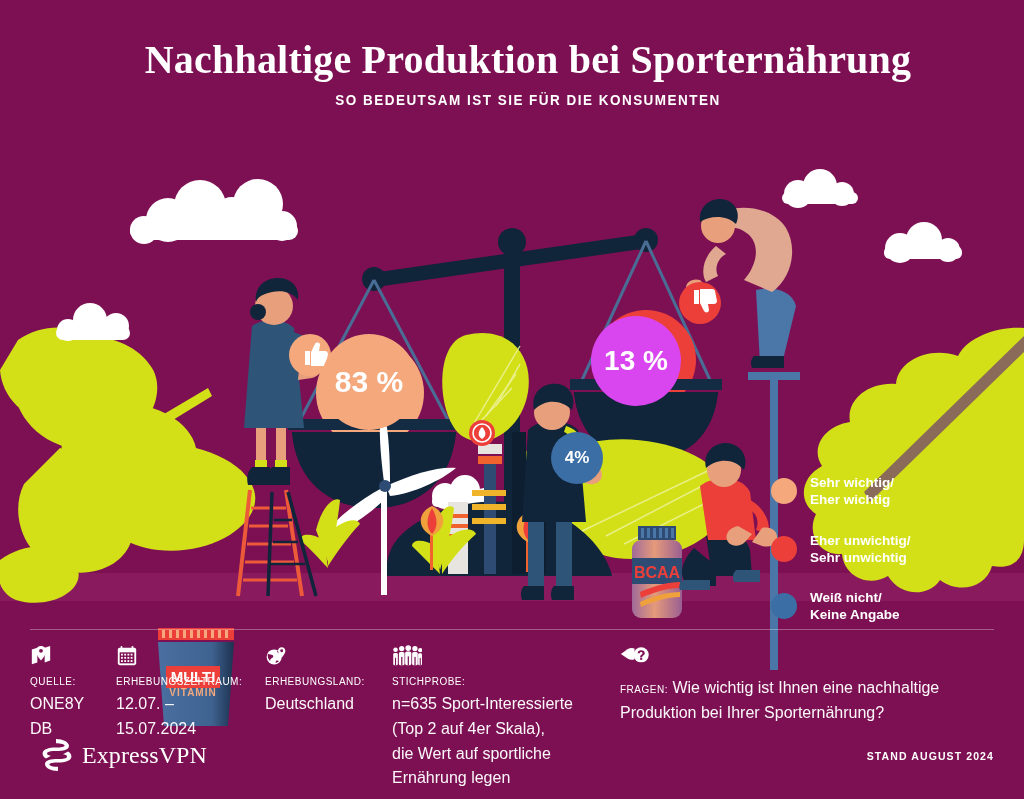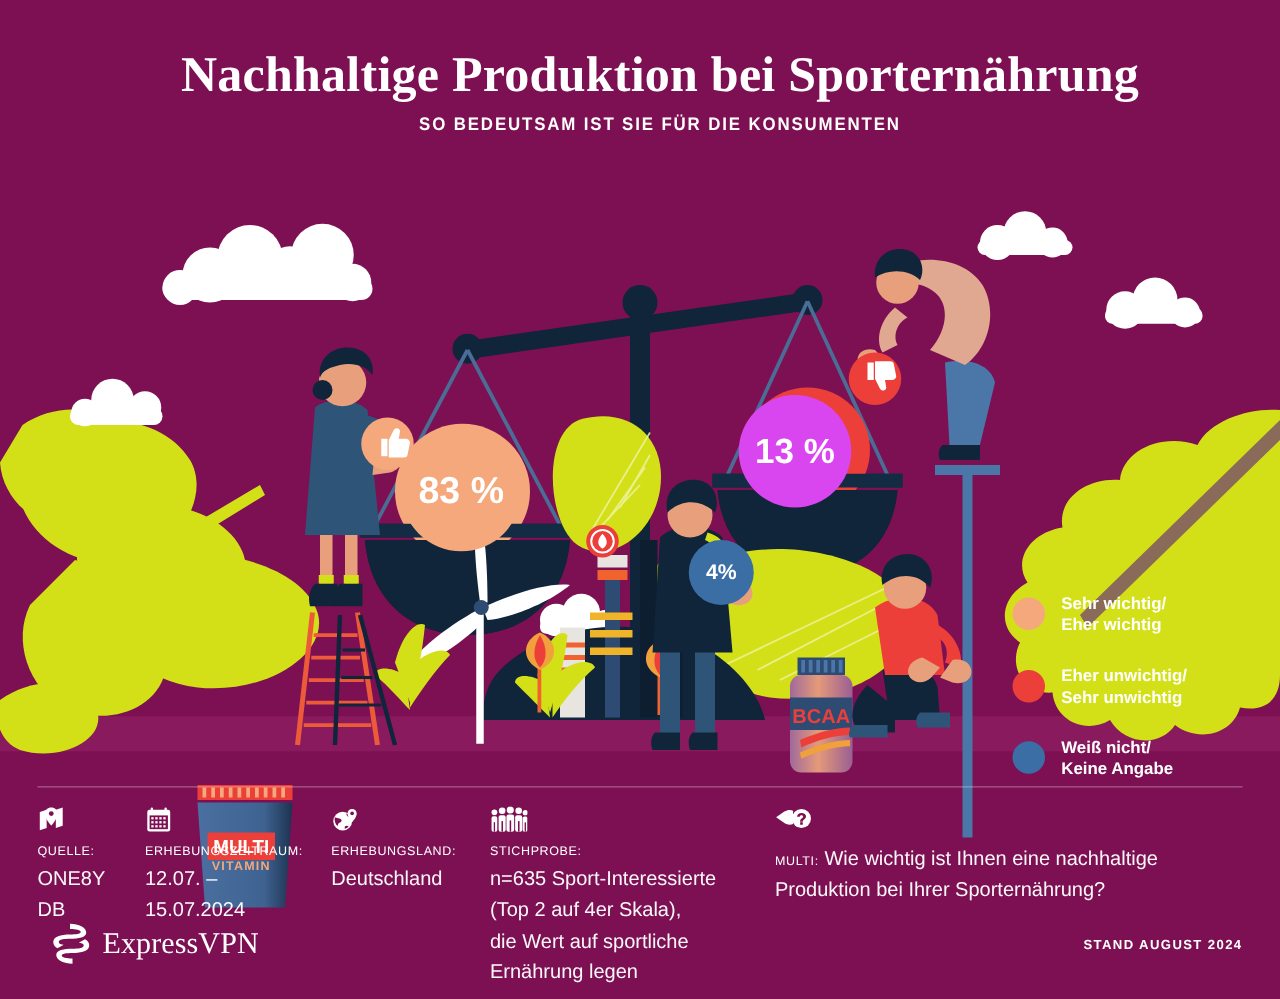--- a/index.html
+++ b/index.html
@@ -18,21 +18,21 @@
     color:#ffffff;font-size:40px;font-weight:700;
     letter-spacing:.2px;margin:0;padding-top:38px;line-height:1.1;
   }
   .subtitle{
     color:#ffffff;font-size:14.5px;font-weight:700;
     letter-spacing:1.6px;margin:10px 0 0 0;
     transform:scaleX(.93);transform-origin:center;
   }
 
   
-  .legend{position:absolute;left:810px;top:474px;width:200px;}
+  .legend{position:absolute;left:771px;top:474px;width:200px;}
   .legend-row{display:flex;align-items:center;margin-bottom:23px;}
   .legend-dot{width:26px;height:26px;border-radius:50%;flex:0 0 26px;margin-right:13px;}
   .legend-label{color:#fff;font-size:13.5px;font-weight:700;line-height:1.28;white-space:pre-line;}
 
   
   .rule{position:absolute;left:30px;top:629px;width:964px;height:1px;background:#a3淡;}
   .rule{background:rgba(255,255,255,.32);}
   .meta{position:absolute;top:645px;left:0;width:1024px;height:90px;}
   .meta-item{position:absolute;color:#fff;}
   .meta-ico{height:22px;margin-bottom:9px;display:block;}
@@ -44,21 +44,21 @@
   
   .brand{position:absolute;left:42px;top:738px;display:flex;align-items:center;}
   .brand-name{font-family:"Liberation Serif", serif;color:#fff;font-size:24px;margin-left:10px;letter-spacing:.1px;}
   .stand{position:absolute;right:30px;top:750px;color:#fff;font-size:10.5px;font-weight:700;letter-spacing:1.1px;}
 
   
   .pct{
     position:absolute;color:#fff;font-weight:700;text-align:center;
     display:flex;align-items:center;justify-content:center;border-radius:50%;
   }
-  .pct83{left:321px;top:345px;width:96px;height:96px;background:#f4a87c;font-size:30px;}
+  .pct83{left:321px;top:334px;width:96px;height:96px;background:#f4a87c;font-size:30px;}
   .pct13{left:591px;top:316px;width:90px;height:90px;background:#d946ef;font-size:28px;}
   .pct4{left:551px;top:432px;width:52px;height:52px;background:#3a6ea5;font-size:17px;}
 </style>
 </head>
 <body>
 
 <div class="stage">
 
   <div class="header">
     <h1 class="title">Nachhaltige Produktion bei Sporternährung</h1>
@@ -509,21 +509,21 @@
     </div>
 
     <div class="meta-item meta-inline" style="left:620px;width:330px;">
       <svg class="meta-ico" viewBox="0 0 34 22" width="30" height="21" fill="#fff">
         <path d="M1 8.6 L8.5 3.4 C11 1.8 14 1.4 16.4 2.6 l0 12 C14 15.8 11 15.4 8.5 13.8 Z"></path>
         <circle cx="24" cy="9.6" r="8.6"></circle>
         <path d="M19 17 l2.6 -3.6 l4 2.4 Z"></path>
         <path d="M24 4.6 c-2.3 0 -3.9 1.4 -4 3.4 h2.4 c0.1 -0.9 0.7 -1.4 1.6 -1.4 c0.9 0 1.5 0.5 1.5 1.3 c0 0.7 -0.4 1.1 -1.3 1.7 c-1 0.7 -1.4 1.4 -1.4 2.5 v0.4 h2.4 v-0.3 c0 -0.7 0.3 -1.1 1.2 -1.7 c1.1 -0.7 1.7 -1.5 1.7 -2.8 c0 -1.8 -1.6 -3.1 -4.1 -3.1 z" fill="#7d1053"></path>
         <rect x="22.8" y="13" width="2.4" height="2.3" fill="#7d1053"></rect>
       </svg>
-      <span class="meta-head">MULTI:</span>
+      <span class="meta-head">FRAGEN:</span>
       <span class="meta-body"> Wie wichtig ist Ihnen eine nachhaltige Produktion bei Ihrer Sporternährung?</span>
     </div>
 
   </div>
 
   <div class="brand">
     <svg width="30" height="34" viewBox="0 0 30 34">
       <path d="M14 1 C21 1 27 4 27 8 C27 12 21 13 14 13 C9 13 5 13.6 5 15.6 C5 17 7 17.6 9 17.8 L4 20.6 C1.6 19.4 0.6 17.6 0.6 15.6 C0.6 11.4 6.6 9.6 14 9.6 C19 9.6 22.6 9 22.6 7.6 C22.6 6.2 19 5.2 14 5.2 Z" fill="#ffffff"></path>
       <path d="M16 33 C9 33 3 30 3 26 C3 22 9 21 16 21 C21 21 25 20.4 25 18.4 C25 17 23 16.4 21 16.2 L26 13.4 C28.4 14.6 29.4 16.4 29.4 18.4 C29.4 22.6 23.4 24.4 16 24.4 C11 24.4 7.4 25 7.4 26.4 C7.4 27.8 11 28.8 16 28.8 Z" fill="#ffffff"></path>
     </svg>

